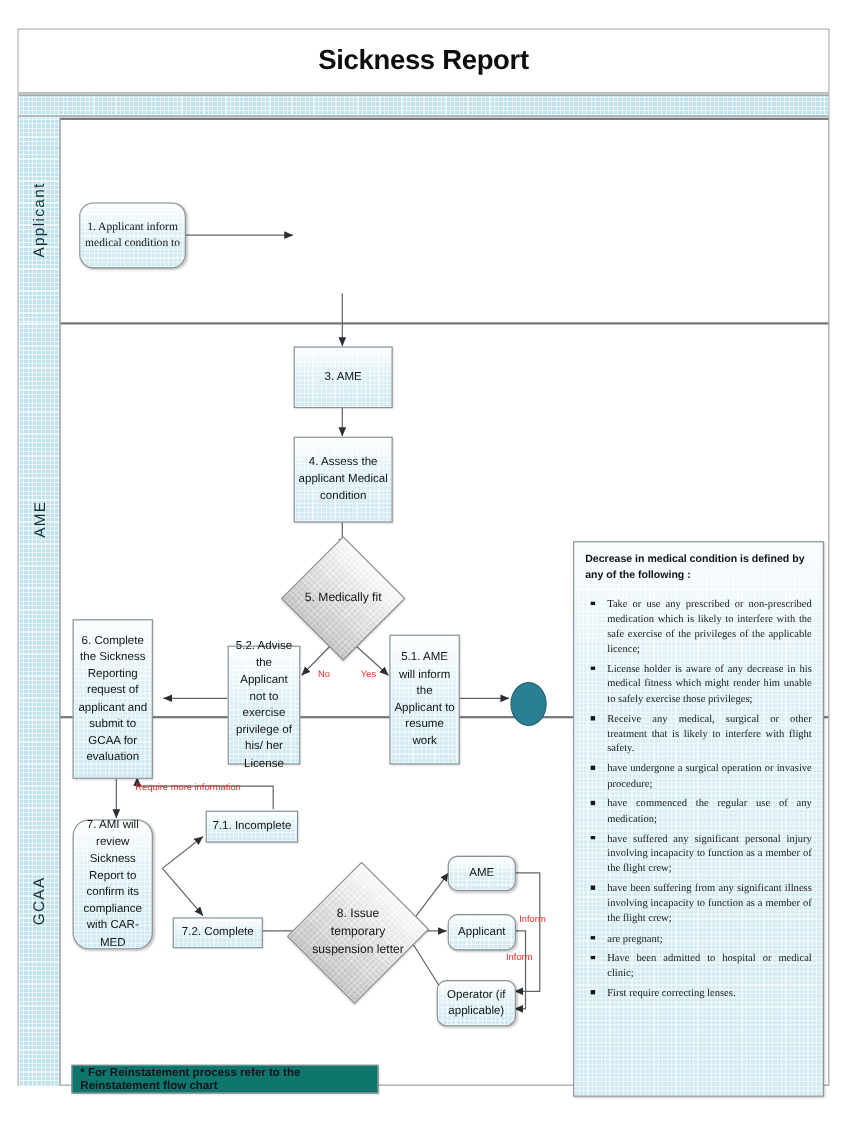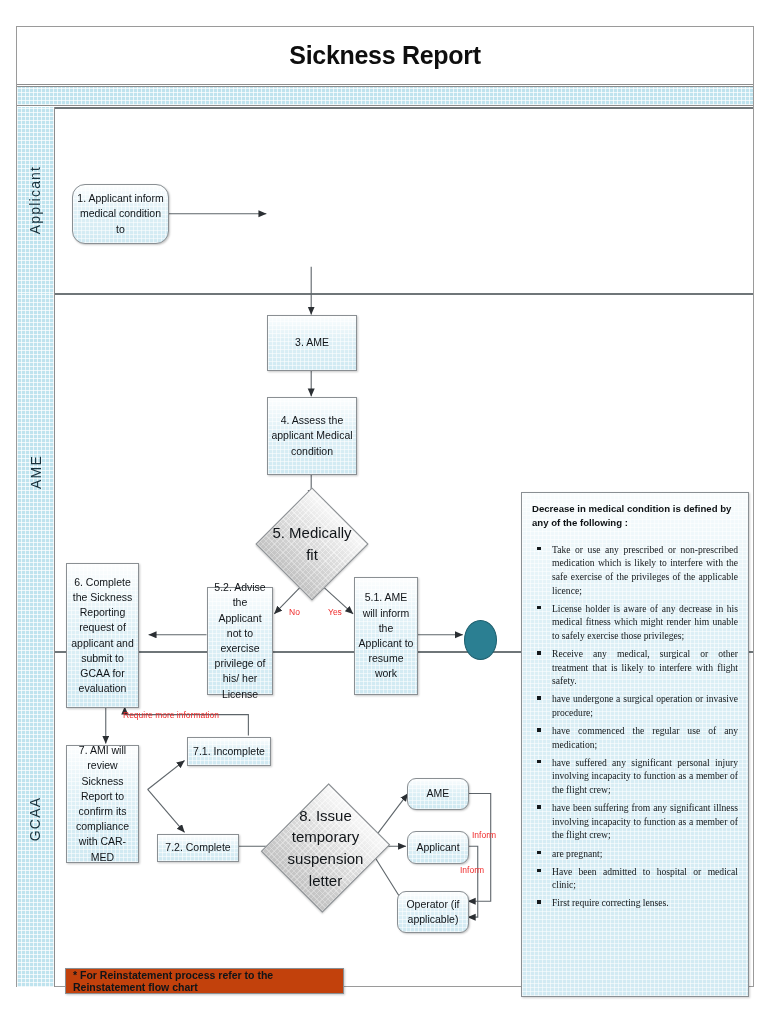--- a/index.html
+++ b/index.html
@@ -70,53 +70,53 @@
   }
   .proc{
     border:1px solid #8a8f93;
     background-color:#cfe9f2;
     background-image:
       linear-gradient(to bottom, rgba(255,255,255,.95) 0%, rgba(255,255,255,.35) 42%, rgba(255,255,255,0) 100%),
       repeating-linear-gradient(0deg, rgba(255,255,255,.55) 0 1px, rgba(255,255,255,0) 1px 4px),
       repeating-linear-gradient(90deg, rgba(255,255,255,.55) 0 1px, rgba(255,255,255,0) 1px 4px);
     box-shadow:1px 1px 2px rgba(0,0,0,.22);
   }
-  .rounded{border-radius:13px;}
+  .rounded{border-radius:13px;font-family:Liberation Serif, serif;}
   .stadium{border-radius:9px;}
 
   
   .decision{
     position:absolute;z-index:5;
   }
   .decision .dia{
     position:absolute;inset:0;
     background-color:#d2d2d2;
     background-image:
       linear-gradient(to bottom, rgba(255,255,255,.85) 0%, rgba(255,255,255,.25) 45%, rgba(120,120,120,.18) 100%),
       repeating-linear-gradient(0deg, rgba(255,255,255,.45) 0 1px, rgba(255,255,255,0) 1px 4px),
       repeating-linear-gradient(90deg, rgba(255,255,255,.45) 0 1px, rgba(255,255,255,0) 1px 4px);
     border:1px solid #8a8f93;
     transform:rotate(45deg);
     box-shadow:1px 1px 2px rgba(0,0,0,.2);
   }
   .decision .dtxt{
     position:absolute;inset:0;display:flex;align-items:center;justify-content:center;
-    text-align:center;font-size:15px;line-height:1.45;color:#101418;
+    text-align:center;font-size:11px;line-height:1.45;color:#101418;
     font-family:"Liberation Sans", sans-serif;
   }
 
   .terminator{
     position:absolute;border-radius:50%;
     background:#2b7f92;border:1px solid #1d5f6e;z-index:5;
   }
 
   
   .plainbox{
     position:absolute;box-sizing:border-box;border:1px solid #8a8f93;
-    background:#c2410c;box-shadow:1px 1px 2px rgba(0,0,0,.2);z-index:5;
+    background:#0f766e;box-shadow:1px 1px 2px rgba(0,0,0,.2);z-index:5;
   }
   #footnote{
     display:flex;align-items:center;padding-left:7px;
     font-size:10.5px;font-weight:bold;color:#101418;
   }
 
   #notes{
     background-color:#cfe9f2;
     background-image:
       linear-gradient(to bottom, rgba(255,255,255,.88) 0%, rgba(255,255,255,.30) 25%, rgba(255,255,255,.05) 100%),
@@ -253,21 +253,21 @@
       <span>6. Complete the Sickness Reporting request of applicant and submit to GCAA for evaluation</span>
     </div>
 
     <div class="terminator" style="left:447px;top:513px;width:31px;height:38px;"></div>
 
     <span class="elabel" style="left:272px;top:500px;">No</span>
     <span class="elabel" style="left:311px;top:500px;">Yes</span>
 
     <span class="elabel" style="left:106px;top:603px;">Require more information</span>
 
-    <div class="node proc" style="left:49px;top:638px;width:73px;height:118px;">
+    <div class="node proc" style="left:49px;top:638px;width:73px;height:118px;border-radius:15px;">
       <span>7. AMI will review Sickness Report to confirm its compliance with CAR-MED</span>
     </div>
 
     <div class="node proc" style="left:170px;top:630px;width:84px;height:29px;">
       <span>7.1. Incomplete</span>
     </div>
 
     <div class="node proc" style="left:140px;top:727px;width:82px;height:28px;">
       <span>7.2. Complete</span>
     </div>

